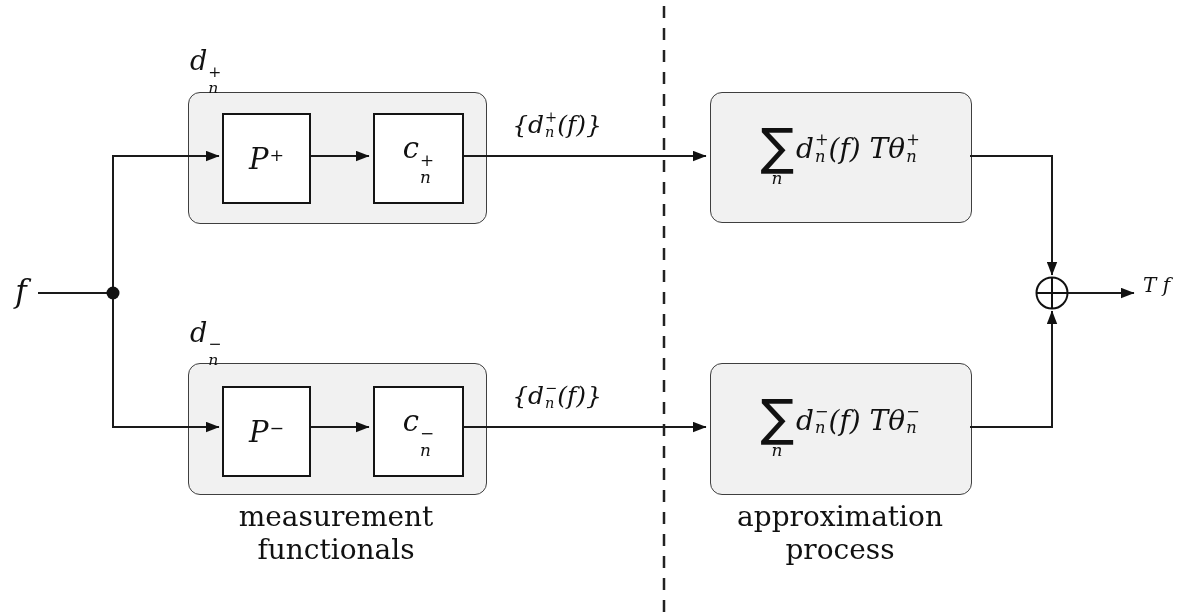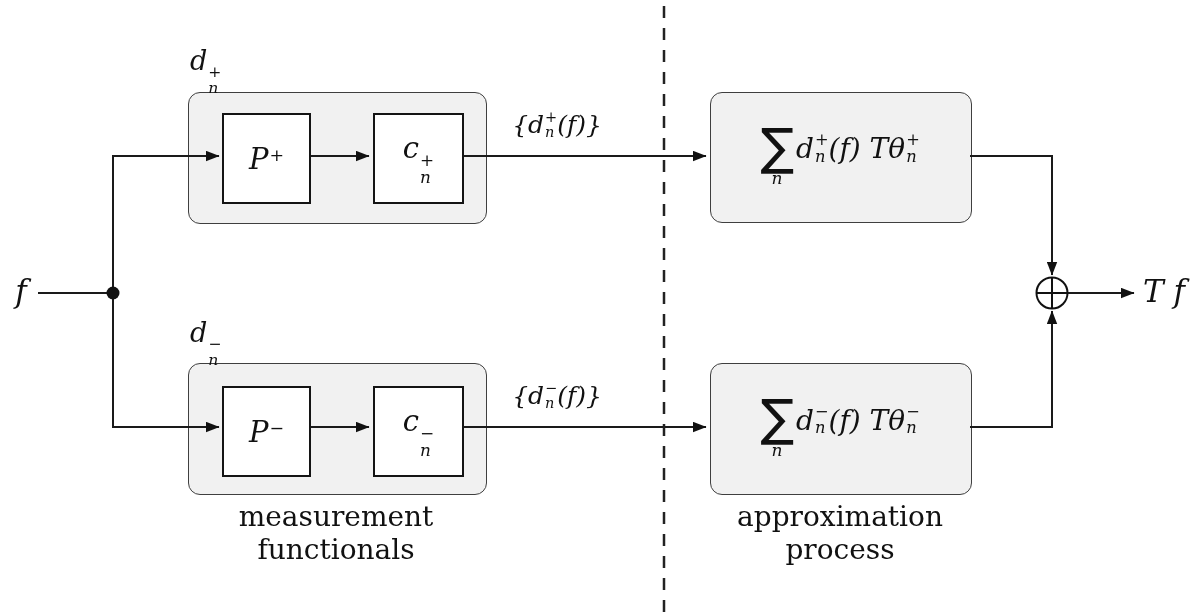--- a/index.html
+++ b/index.html
@@ -146,21 +146,21 @@
           <span>θ</span>
           <span class="ss">
             <span class="sp">−</span>
             <span class="sb">n</span>
           </span>
         </span>
     </div>
   </div>
 
   <div class="mathlabel" style="left:5px;top:273px;width:32px;text-align:center;font-size:31px;">f</div>
-  <div class="mathlabel" style="left:1143px;top:273px;font-size:31px;">T f</div>
+  <div class="mathlabel" style="left:1143px;top:273px;font-size:20px;">T f</div>
 
   <div class="caption" style="left:715px;top:500px;width:250px;">
     <div>approximation</div>
     <div>process</div>
   </div>
   <div class="caption" style="left:211px;top:500px;width:250px;">
     <div>measurement</div>
     <div>functionals</div>
   </div>
 

